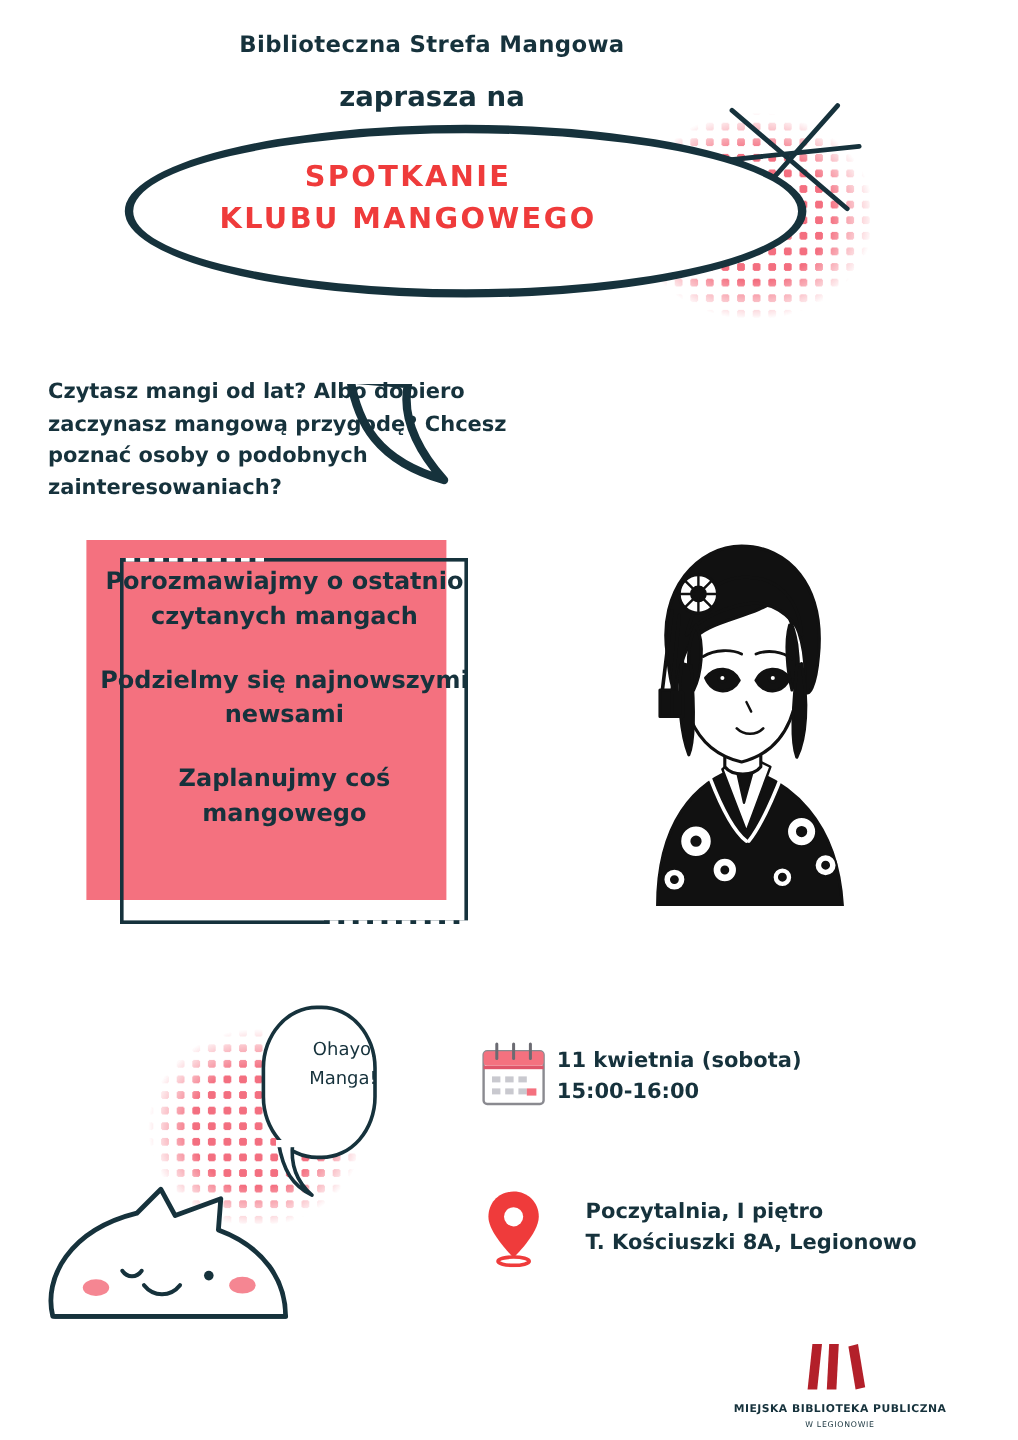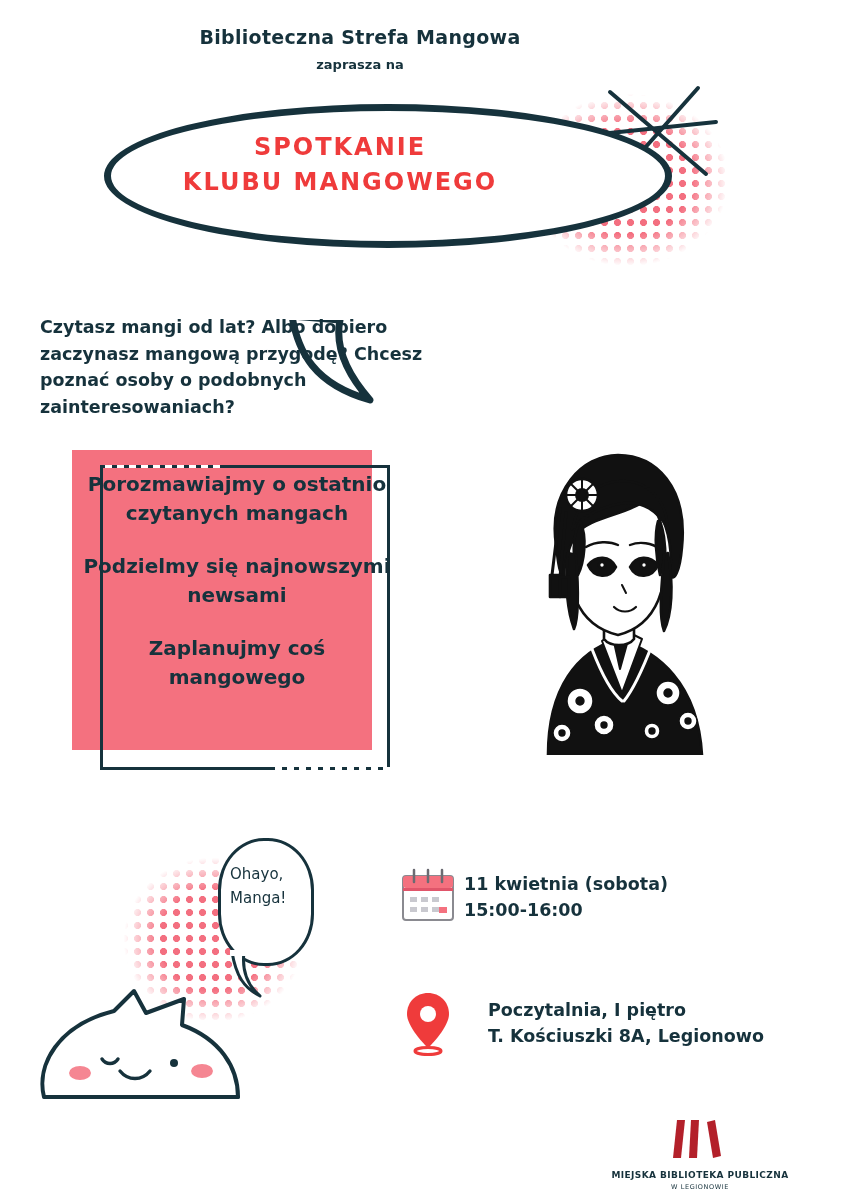--- a/index.html
+++ b/index.html
@@ -17,21 +17,21 @@
   
   .header {
     position: absolute; top: 26px; left: 0; width: 720px;
     text-align: center;
   }
   .header .line1 {
     font-size: 19px; font-weight: bold; letter-spacing: .3px;
     color: #16323c;
   }
   .header .line2 {
-    font-size: 13px; font-weight: bold; margin-top: 9px;
+    font-size: 23px; font-weight: bold; margin-top: 20px;
     color: #16323c;
   }
 
   
   .halftone {
     position: absolute;
     background-image: radial-gradient(#f2566a 38%, transparent 40%);
     background-size: 13px 13px;
     opacity: .85;
   }
@@ -117,22 +117,22 @@
   #cat-bubble {
     position: absolute; top: 838px; left: 218px;
     width: 96px; height: 128px;
   }
   #cat-bubble .bub {
     position: absolute; inset: 0;
     border: 3px solid #16323c; border-radius: 46px/52px;
     background: #fff;
   }
   #cat-bubble .bub-text {
-    position: absolute; top: 24px; left: 12px; width: 96px;
-    text-align: left; color: #16323c; font-size: 15px;
+    position: absolute; top: 24px; left: 0; width: 96px;
+    text-align: right; color: #16323c; font-size: 15px;
     line-height: 1.6;
   }
   #cat-bubble .bub-tail { position: absolute; left: 8px; top: 112px; }
   #cat {
     position: absolute; top: 985px; left: 24px;
     width: 250px; height: 115px;
   }
 
   
   .detail-row { position: absolute; display: flex; align-items: center; }

